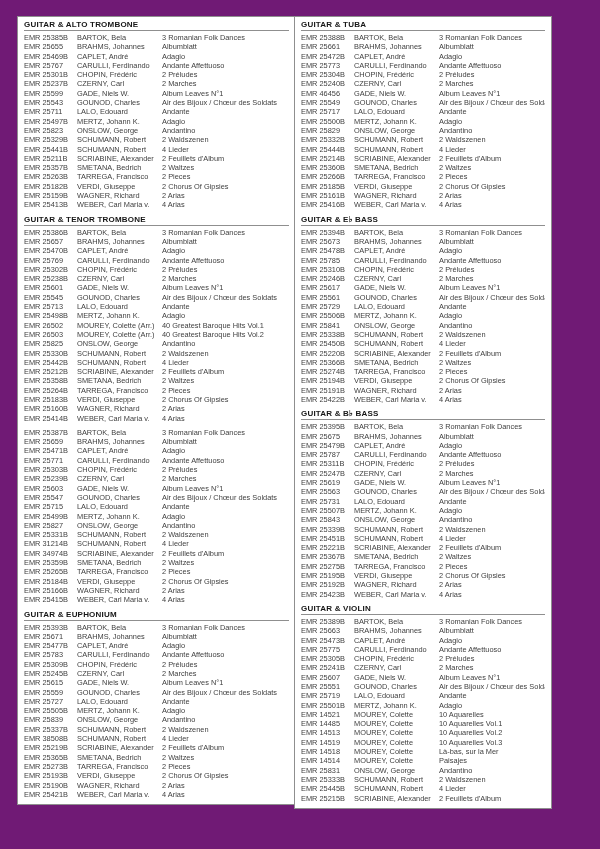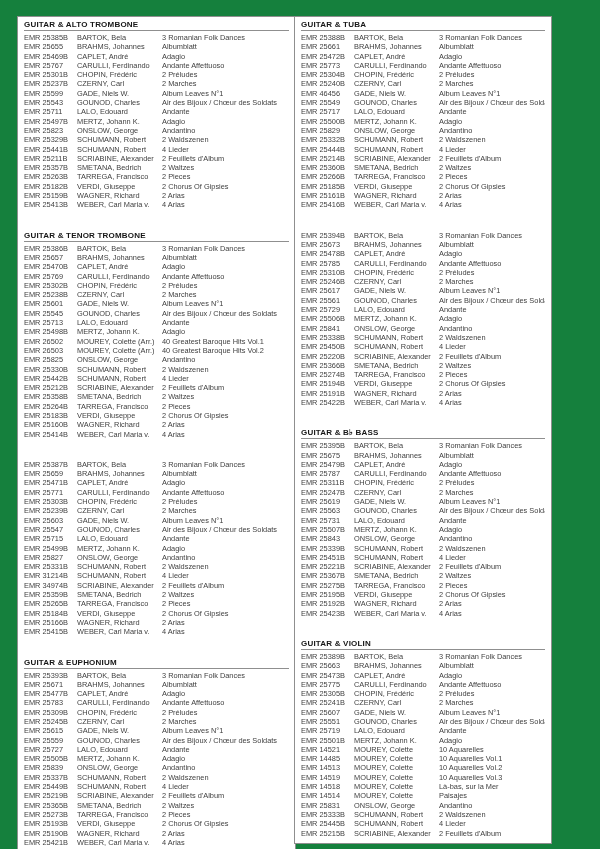--- a/index.html
+++ b/index.html
@@ -10,35 +10,35 @@
   body {
     position: relative;
     width: 600px;
     height: 849px;
     font-family: "Liberation Sans", sans-serif;
     overflow: hidden;
   }
   .page {
     position: absolute;
     inset: 0;
-    background: #15803d;
+    background: #701a75;
     padding-left: 34px;
   }
   .catalog-box {
     position: absolute;
     top: 16px;
     box-sizing: border-box;
     border: 1px solid #8f8f8f;
     background: #ffffff;
     padding: 3px 6px 5px 6px;
   }
   #left-box  { left: 17px;  width: 279px; }
   #right-box { left: 294px; width: 258px; }
 
-  .section + .section { margin-top: 21px; }
+  .section + .section { margin-top: 5px; }
 
   .section-header {
     font-size: 8px;
     font-weight: bold;
     line-height: 10px;
     color: #161616;
     letter-spacing: 0.2px;
     border-bottom: 1px solid #8f8f8f;
     margin-bottom: 2px;
     white-space: nowrap;
@@ -419,21 +419,21 @@
           <span class="cell-num">EMR 25839</span>
           <span class="cell-composer">ONSLOW, George</span>
           <span class="cell-title">Andantino</span>
         </div>
         <div class="row">
           <span class="cell-num">EMR 25337B</span>
           <span class="cell-composer">SCHUMANN, Robert</span>
           <span class="cell-title">2 Waldszenen</span>
         </div>
         <div class="row">
-          <span class="cell-num">EMR 25449B</span>
+          <span class="cell-num">EMR 38508B</span>
           <span class="cell-composer">SCHUMANN, Robert</span>
           <span class="cell-title">4 Lieder</span>
         </div>
         <div class="row">
           <span class="cell-num">EMR 25219B</span>
           <span class="cell-composer">SCRIABINE, Alexander</span>
           <span class="cell-title">2 Feuillets d'Album</span>
         </div>
         <div class="row">
           <span class="cell-num">EMR 25365B</span>
@@ -555,20 +555,21 @@
           <span class="cell-composer">WAGNER, Richard</span>
           <span class="cell-title">2 Arias</span>
         </div>
         <div class="row">
           <span class="cell-num">EMR 25416B</span>
           <span class="cell-composer">WEBER, Carl Maria v.</span>
           <span class="cell-title">4 Arias</span>
         </div>
       </div>
       <div class="section">
+        <div class="section-header">GUITAR &amp; E♭ BASS</div>
         <div class="row">
           <span class="cell-num">EMR 25394B</span>
           <span class="cell-composer">BARTOK, Bela</span>
           <span class="cell-title">3 Romanian Folk Dances</span>
         </div>
         <div class="row">
           <span class="cell-num">EMR 25673</span>
           <span class="cell-composer">BRAHMS, Johannes</span>
           <span class="cell-title">Albumblatt</span>
         </div>

